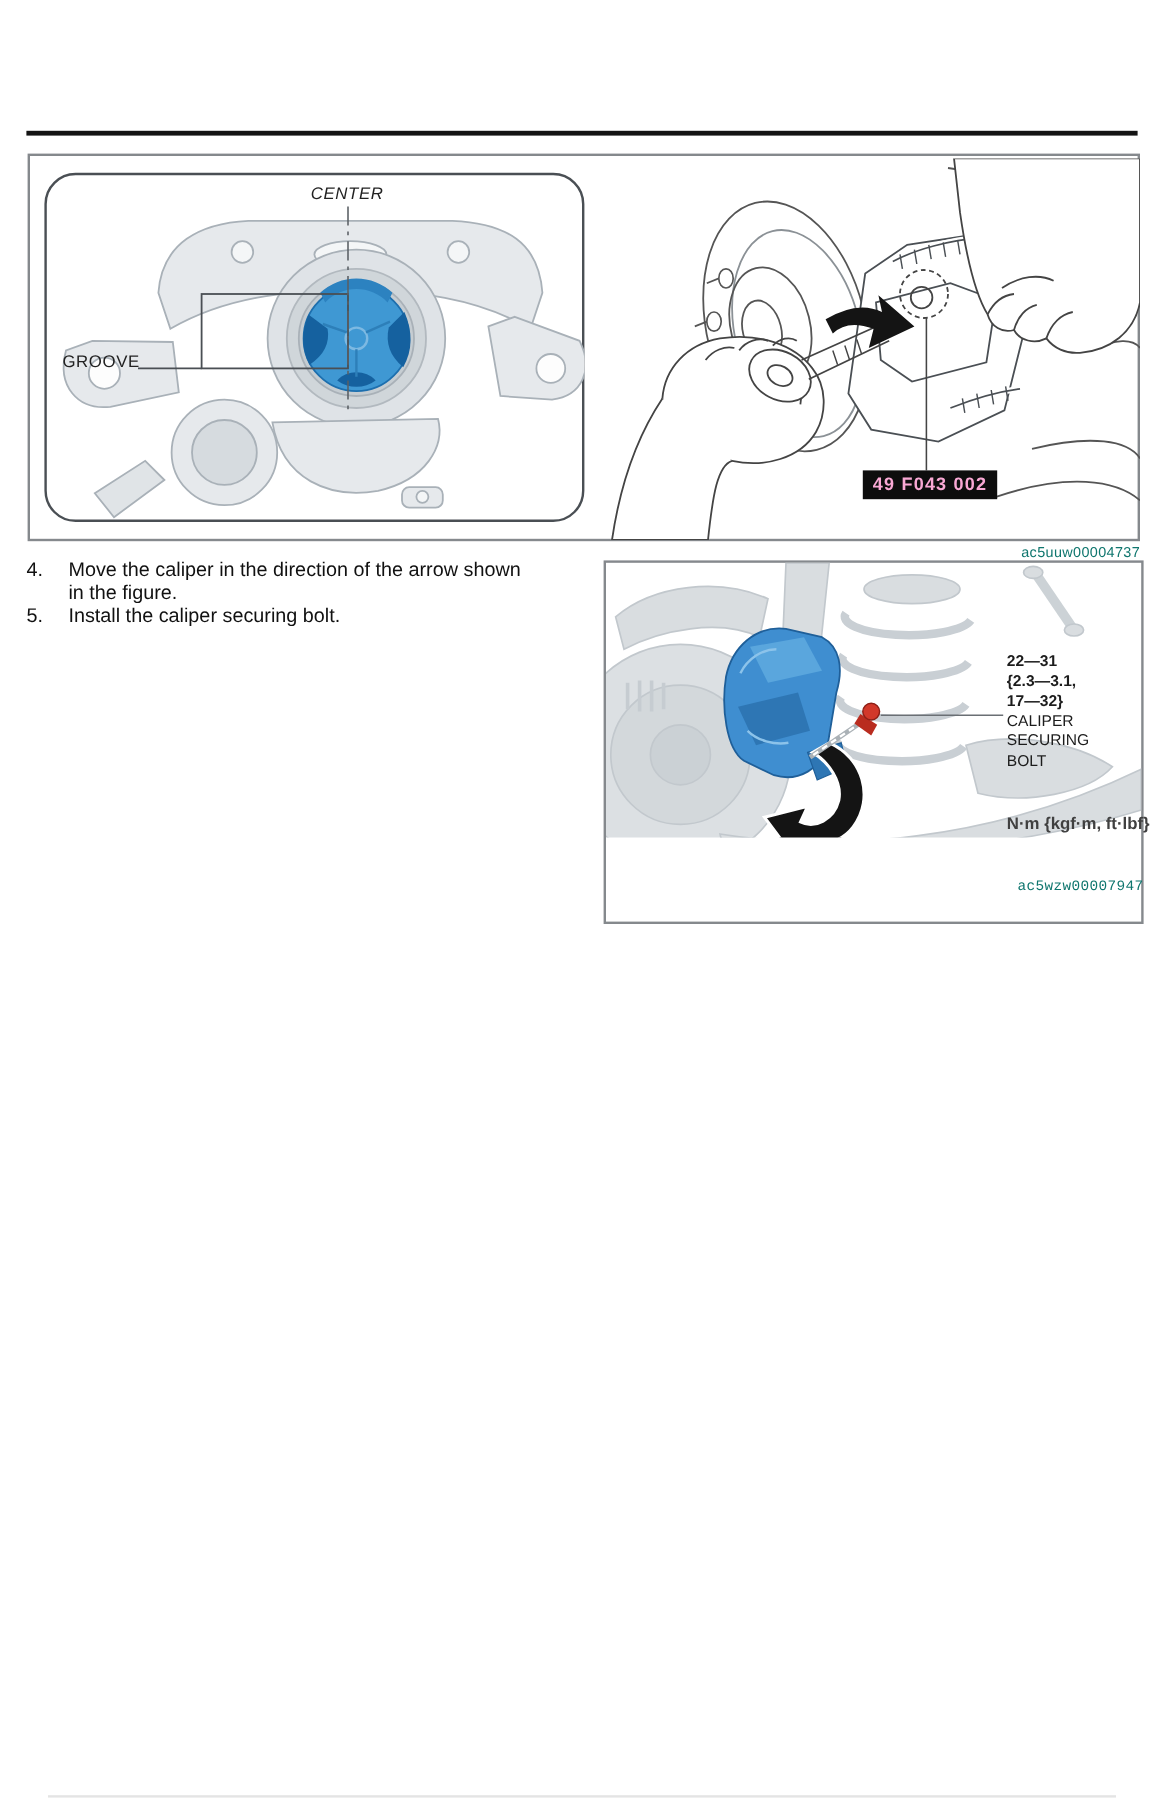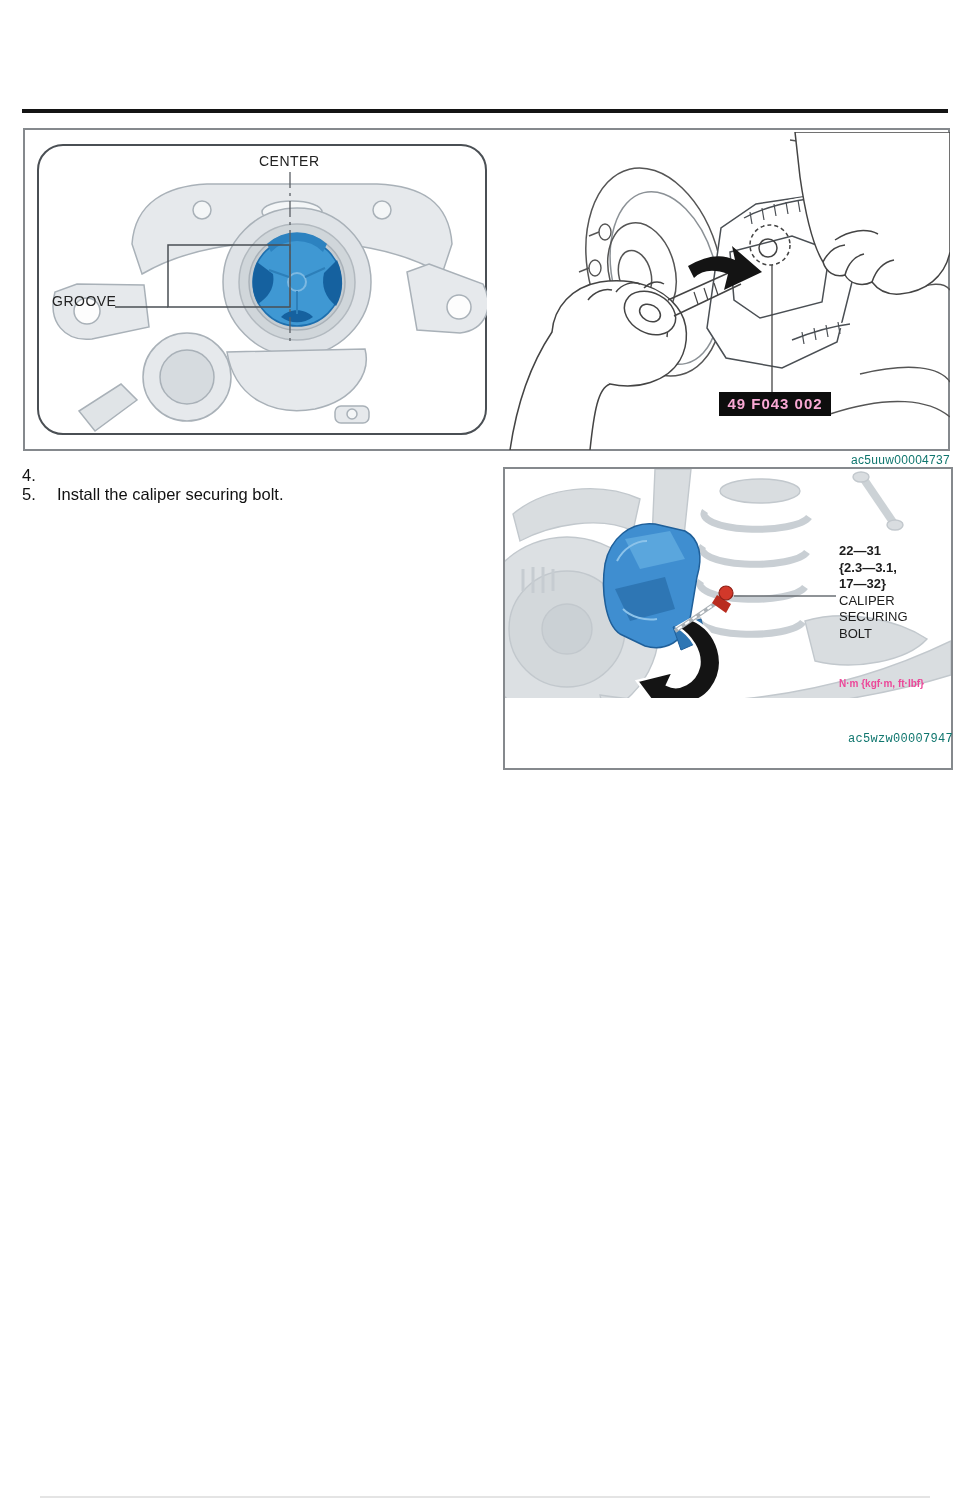--- a/index.html
+++ b/index.html
@@ -29,21 +29,21 @@
 
   
   .instructions { left:22px; top:466px; width:470px; font-size:16.5px; line-height:19px; color:#111; }
   .instr-row { display:flex; margin:0; }
   .instr-num { width:35px; flex:0 0 35px; }
   .instr-text div { white-space:nowrap; }
 
   
   .spec-block { left:334px; top:74px; font-size:13px; line-height:16.5px; color:#1c1c1c; white-space:nowrap; }
   .spec-block .b { font-weight:bold; }
-  .units-note { left:334px; top:209px; font-size:10px; font-weight:bold; color:#ec4899; white-space:nowrap; }
+  .units-note { left:334px; top:209px; font-size:14px; font-weight:bold; color:#404040; white-space:nowrap; }
 
   .bottom-edge { left:40px; top:1496px; width:890px; height:2px; background:#d9d9d9; opacity:.7; }
 
   svg { display:block; position:absolute; }
 </style>
 </head>
 <body>
 
 <div class="abs top-rule"></div>
 
@@ -81,21 +81,21 @@
       <path d="M230,100 A44,44 0 0 1 290,100 L286,108 A36,36 0 0 0 234,108 Z" fill="#2c82c0"></path>
       <circle cx="260" cy="138" r="9" fill="none" stroke="#7db9e2" stroke-width="2"></circle>
       <path d="M260,147 L260,170 M252,133 L232,126 M268,133 L288,124" stroke="#2d7fb9" stroke-width="2" fill="none"></path>
     </g>
 
     <rect x="131" y="101" width="122" height="62" fill="none" stroke="#4a4f54" stroke-width="1.5"></rect>
     <line x1="253" y1="28" x2="253" y2="198" stroke="#5a5f64" stroke-width="1.3" stroke-dasharray="16 5 3 5"></line>
     <line x1="78" y1="163" x2="131" y2="163" stroke="#4a4f54" stroke-width="1.3"></line>
   </svg>
 
-  <span class="abs fig-label" style="left:234px; top:23px;">CENTER</span>
+  <span class="abs fig-label" style="left:234px; top:23px;font-style:italic;">CENTER</span>
   <span class="abs fig-label" style="left:27px; top:163px;text-align:right;">GROOVE</span>
 
   <svg style="left:467px; top:2px;" width="458" height="318" viewBox="0 0 458 318">
     <g fill="none" stroke="#555" stroke-width="1.5">
 
       <path d="M298,8 C378,18 438,55 456,115"></path>
       <path d="M333,40 C398,52 438,80 450,130"></path>
       <path d="M418,160 C438,150 452,150 458,158"></path>
       <path d="M368,242 C418,230 448,235 458,250"></path>
       <path d="M338,282 C398,262 438,268 458,285"></path>
@@ -168,20 +168,24 @@
   </svg>
 
   <div class="abs tool-tag">49 F043 002</div>
 </div>
 
 <span class="abs figure-id fid1">ac5uuw00004737</span>
 
 <div class="abs instructions">
   <div class="instr-row">
     <span class="instr-num">4.</span>
+    <div class="instr-text">
+      <div>Move the caliper in the direction of the arrow shown</div>
+      <div>in the figure.</div>
+    </div>
   </div>
   <div class="instr-row">
     <span class="instr-num">5.</span>
     <div class="instr-text">
       <div>Install the caliper securing bolt.</div>
     </div>
   </div>
 </div>
 
 <div class="abs figbox fig2">

